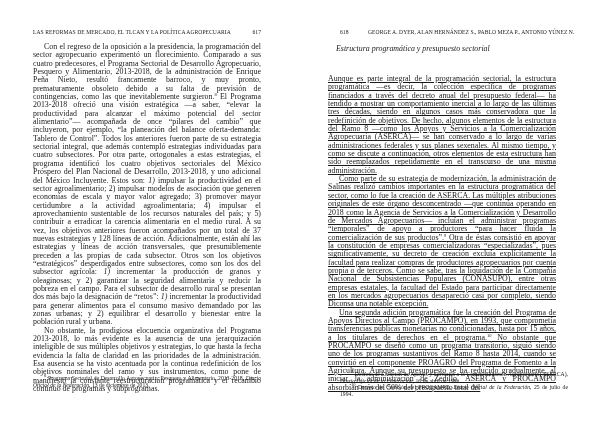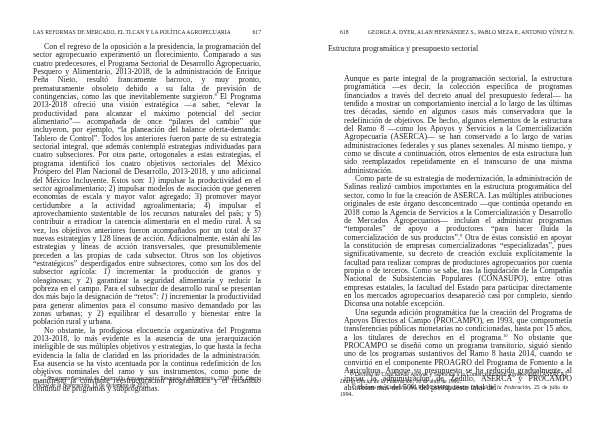--- a/index.html
+++ b/index.html
@@ -13,25 +13,25 @@
                   letter-spacing: 0.05px; text-transform: uppercase; white-space: nowrap; }
   .page.left .running-head { left: 33px; width: 228px; }
   .page.left .running-head .rh-title { position: absolute; left: 0; }
   .page.left .running-head .rh-num { position: absolute; right: 0; }
   .page.right .running-head { left: 40px; width: 228px; }
   .page.right .running-head .rh-num { position: absolute; left: 0; }
   .page.right .running-head .rh-title { position: absolute; left: 28px; }
   .body { position: absolute; font-size: 7.9px; line-height: 8.35px; text-align: justify;
           hyphens: auto; }
   .page.left .body { left: 33px; top: 43px; width: 228px; }
-  .page.right .body { left: 44px; top: 75px; width: 228px; }
+  .page.right .body { left: 28px; top: 75px; width: 228px; text-decoration: underline; }
   .body p { margin: 0; text-indent: 11px; }
   .body p.noindent { text-indent: 0; }
-  .section-heading { position: absolute; left: 28px; top: 44px; width: 228px;
-                     font-size: 7.9px; }
+  .section-heading { position: absolute; left: 36px; top: 44px; width: 228px;
+                     font-style: italic; font-size: 7.9px; }
   sup { font-size: 4.5px; line-height: 0; vertical-align: 3px; }
   .footnotes { position: absolute; font-size: 5.7px; line-height: 6.6px; text-align: justify; }
   .page.left .footnotes { left: 33px; top: 375px; width: 228px; }
   .page.right .footnotes { left: 40px; top: 371px; width: 228px; }
   .footnotes p { margin: 0; text-indent: 11px; }
   i, .it { font-style: italic; }
 </style>
 </head>
 <body>
 

